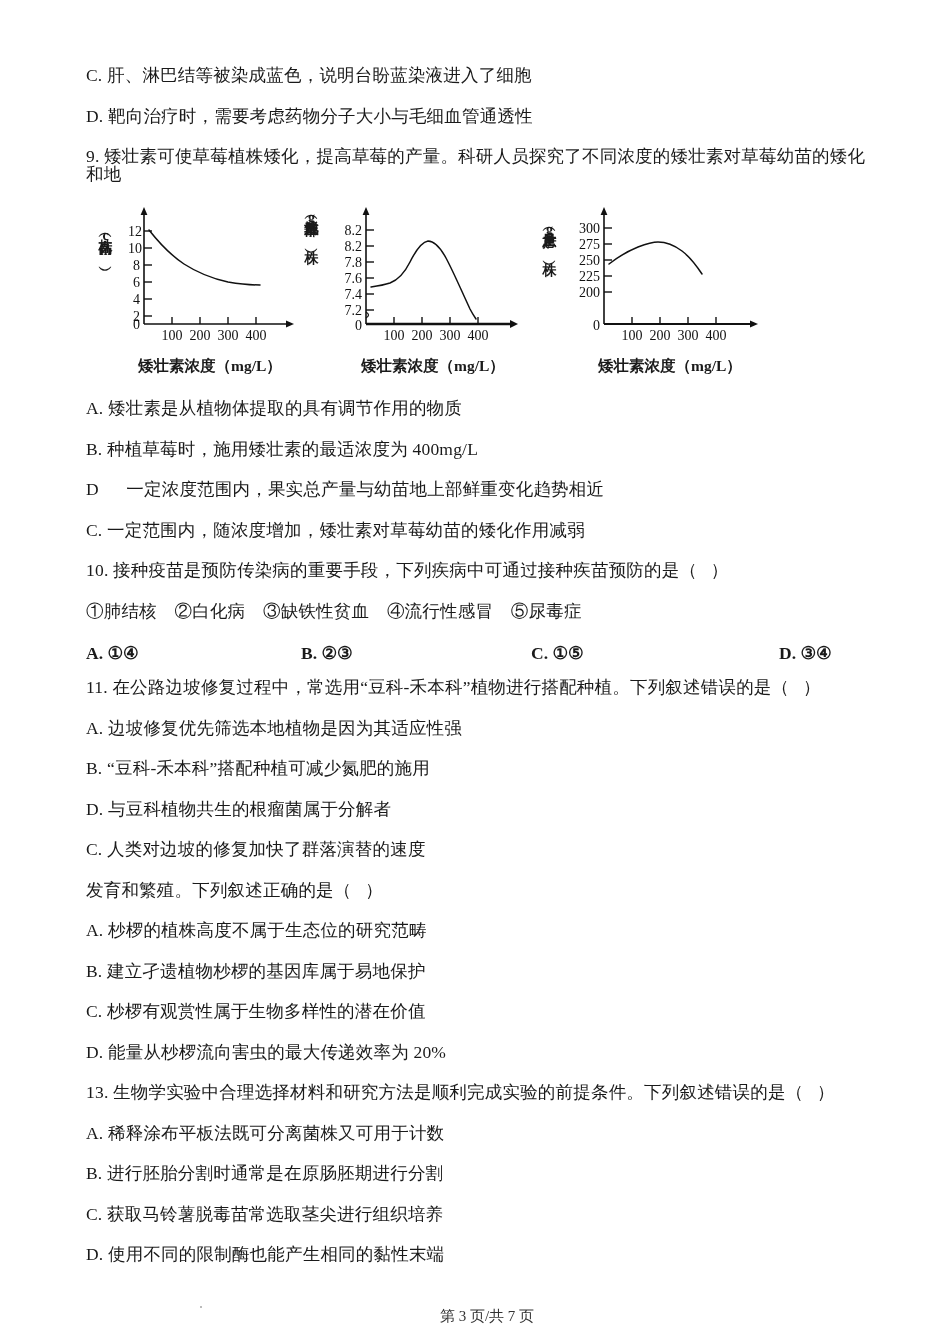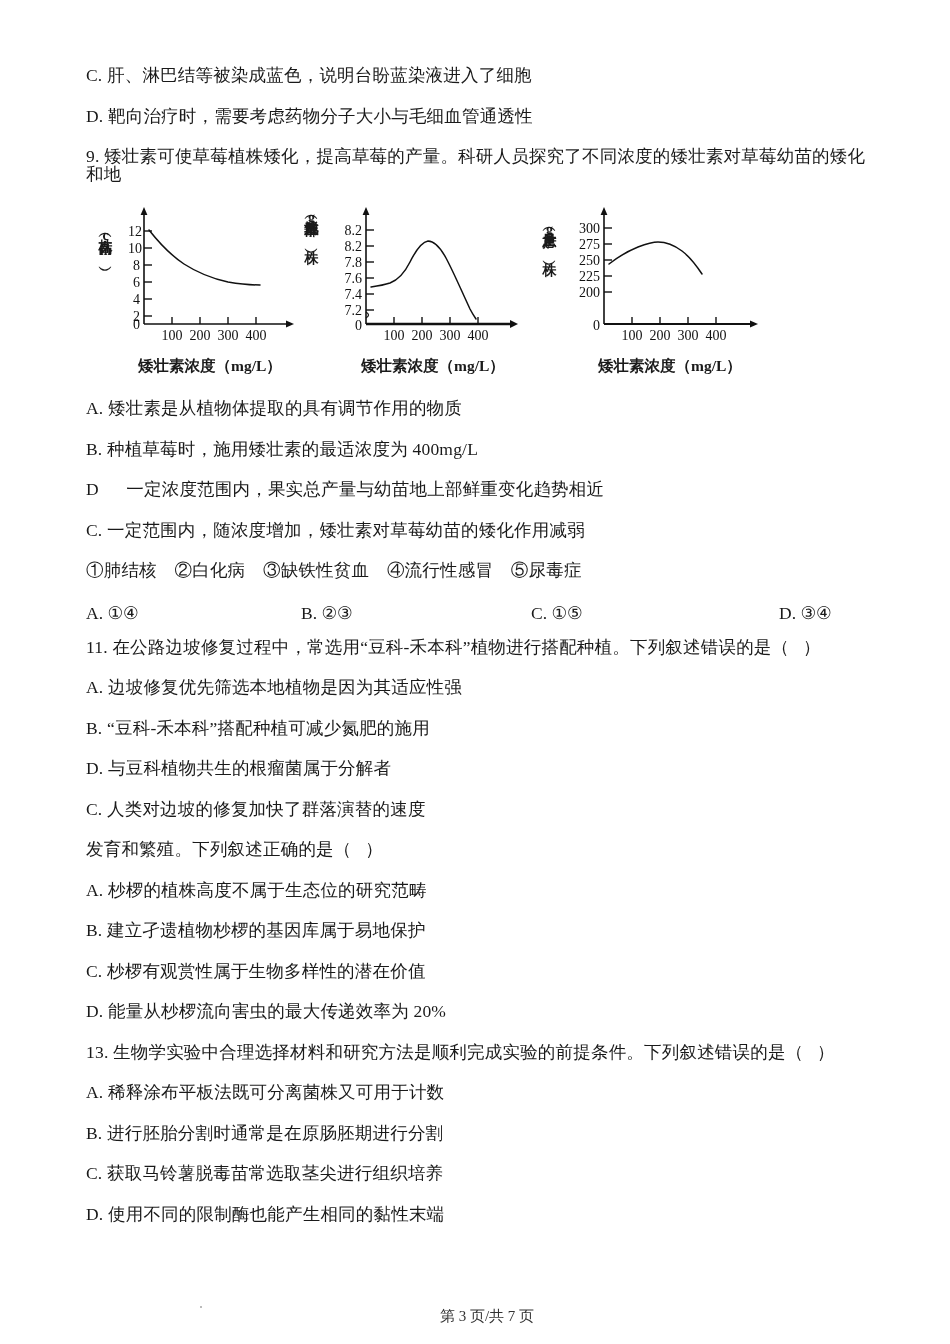--- a/index.html
+++ b/index.html
@@ -31,20 +31,21 @@
   }
   .opt, .qline, .sub {
     margin-bottom: 23px;
   }
   .cont {
     margin-bottom: 23px;
   }
   .opt-row {
     display: flex;
     margin-bottom: 9px;
+    font-weight: bold;
   }
   .opt-row > span {
     font-size: 17.5px;
   }
   .oc1 { width: 215px; }
   .oc2 { width: 230px; }
   .oc3 { width: 248px; }
   .oc4 { width: auto; }
 
   
@@ -238,20 +239,21 @@
     <div class="axis-caption" style="left:52px; top:150px;">矮壮素浓度（mg/L）</div>
     <div class="axis-caption" style="left:275px; top:150px;">矮壮素浓度（mg/L）</div>
     <div class="axis-caption" style="left:512px; top:150px;">矮壮素浓度（mg/L）</div>
   </div>
 
   <div class="line opt">A. 矮壮素是从植物体提取的具有调节作用的物质</div>
   <div class="line opt">B. 种植草莓时，施用矮壮素的最适浓度为 400mg/L</div>
   <div class="line opt">D      一定浓度范围内，果实总产量与幼苗地上部鲜重变化趋势相近</div>
   <div class="line opt">C. 一定范围内，随浓度增加，矮壮素对草莓幼苗的矮化作用减弱</div>
 
+  <div class="line cont">10. 接种疫苗是预防传染病的重要手段，下列疾病中可通过接种疾苗预防的是（   ）</div>
   <div class="line cont">①肺结核　②白化病　③缺铁性贫血　④流行性感冒　⑤尿毒症</div>
   <div class="opt-row">
     <span class="oc1">A. ①④</span>
     <span class="oc2">B. ②③</span>
     <span class="oc3">C. ①⑤</span>
     <span class="oc4">D. ③④</span>
   </div>
 
   <div class="line cont">11. 在公路边坡修复过程中，常选用“豆科-禾本科”植物进行搭配种植。下列叙述错误的是（   ）</div>
   <div class="line opt">A. 边坡修复优先筛选本地植物是因为其适应性强</div>

